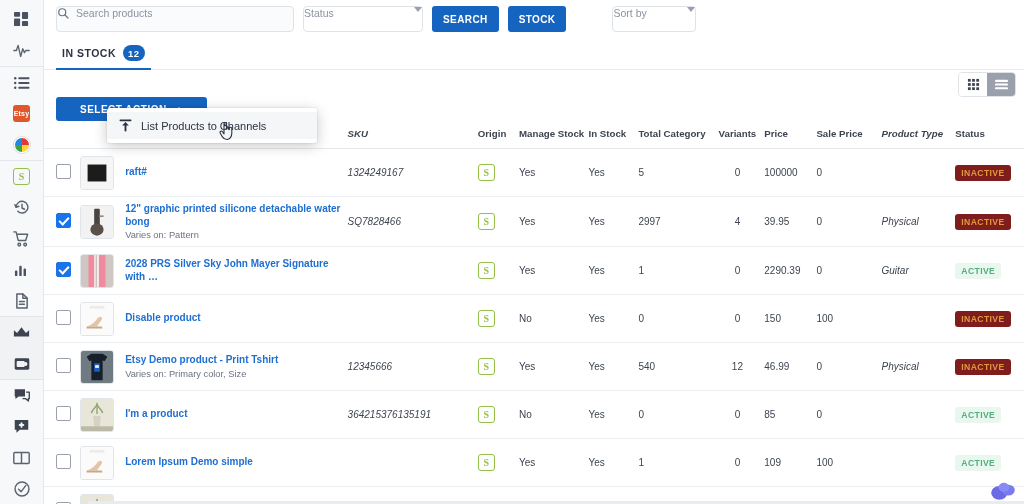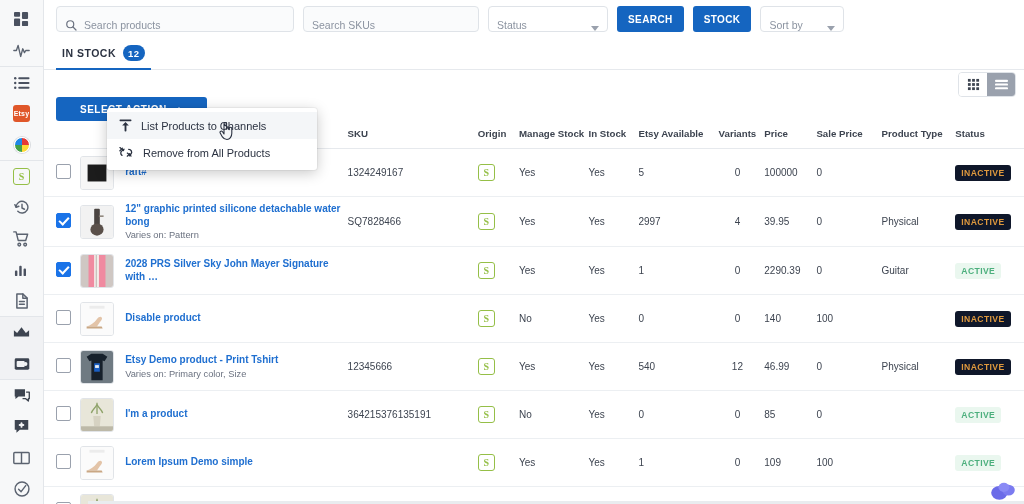--- a/index.html
+++ b/index.html
@@ -53,28 +53,28 @@
   
   .main { flex: 1; height: 504px; position: relative; background: #fff; overflow: hidden; }
 
   
   .filterbar {
     display: flex; align-items: center; gap: 9px;
     padding: 6px 10px 6px 12px; height: 38px;
   }
   .field {
     height: 26px; border: 1px solid #dfe3e8; border-radius: 4px;
-    background: #fafbfc; display: flex; align-items: flex-end;
-    padding: 0 8px; font-size: 10.5px; color: #8b93a0;
+    background: #fafbfc; display: flex; align-items: flex-start;
+    padding: 0 0; font-size: 10.5px; color: #8b93a0;
   }
   .field.search-products { width: 238px; gap: 7px; }
   .field.search-skus { width: 176px; }
   .field.select { width: 176px; justify-content: space-between; background:#fff; }
   .field.status { width: 120px; justify-content: space-between; background:#fff;}
-  .field.sortby { width: 84px; justify-content: space-between; background:#fff; }
+  .field.sortby { width: 84px; justify-content: space-between; background:#fff;margin-left:37px; }
   .caret { width: 0; height: 0; border-left: 4px solid transparent; border-right: 4px solid transparent; border-top: 5px solid #9aa1ad; }
   .btn-primary {
     height: 26px; background: #1565c0; color: #fff; border: none; border-radius: 3px;
     font-size: 10px; font-weight: bold; letter-spacing: .4px; padding: 0 11px; cursor: pointer;
     font-family: "Liberation Sans", sans-serif;
   }
 
   
   .tabs { display: flex; align-items: flex-end; height: 32px; padding-left: 12px; border-bottom: 1px solid #e6e9ed; gap: 0; }
   .tab {
@@ -138,29 +138,29 @@
     padding: 6px 3px 9px 3px; border-bottom: 1px solid #e6e9ed; white-space: nowrap;
   }
   tbody td {
     font-size: 10px; color: #3d4450; padding: 6px 3px;
     border-bottom: 1px solid #eceff2; vertical-align: middle; height: 48px;
   }
   tbody tr.sel td { background: #fff; }
   .c-check { width: 30px; padding-left: 12px !important; }
   .c-thumb { width: 42px; }
   .c-name  { width: 205px; }
-  .c-sku   { width: 120px; }
+  .c-sku   { width: 120px; font-style: italic; }
   .c-origin{ width: 38px; }
   .c-ms    { width: 64px; }
   .c-is    { width: 46px; }
   .c-ta    { width: 72px; }
   .c-var   { width: 44px; text-align: center; }
   .c-price { width: 48px; }
   .c-sp    { width: 60px; }
-  .c-pt    { width: 68px; }
+  .c-pt    { width: 68px; font-style: italic; }
   .c-status{ width: 66px; }
 
   .cb {
     width: 15px; height: 15px; border: 1.6px solid #9aa1ad; border-radius: 2px;
     background: #fff; display: inline-block; cursor: pointer; position: relative;
   }
   .cb.checked { background: #1a73e8; border-color: #1a73e8; }
   .cb.checked::after {
     content: ""; position: absolute; left: 4.4px; top: 1.2px;
     width: 4px; height: 8px; border: solid #fff; border-width: 0 2px 2px 0;
@@ -176,21 +176,21 @@
   .origin-icon {
     width: 17px; height: 17px; border: 1.7px solid #95bf47; border-radius: 3px;
     color: #95bf47; font-size: 10px; font-weight: bold;
     display: flex; align-items: center; justify-content: center;
     font-family: "Liberation Serif", serif;
   }
   .badge {
     display: inline-block; font-size: 8.6px; font-weight: bold; letter-spacing: .4px;
     padding: 3px 6px; border-radius: 3px;
   }
-  .badge.inactive { color: #e09a3e; background: #0f172a; }
+  .badge.inactive { color: #e09a3e; background: #7f1d1d; }
   .badge.active   { color: #4caf7d; background: #eaf7ef; }
 
   
   .chat-widget {
     position: absolute; right: 8px; bottom: 3px; width: 26px; height: 20px; z-index: 30;
   }
   .scrollbar-bottom {
     position:absolute; left:44px; right:0; bottom:0; height:3px; background:#e9ecef;
   }
 </style>
@@ -354,23 +354,20 @@
 
     <div class="filterbar">
       <div class="field search-products">
         <svg width="12" height="12" viewBox="0 0 24 24" fill="none" stroke="#6b7280" stroke-width="2.4">
           <circle cx="10.5" cy="10.5" r="7"></circle>
             <line x1="16" y1="16" x2="22" y2="22" stroke-linecap="round"></line>
         </svg>
         <span>Search products</span>
       </div>
 
-      <div class="field search-skus">
-        <span>Search SKUs</span>
-      </div>
 
 
       <div class="field status">
         <span>Status</span>
         <span class="caret"></span>
       </div>
 
       <button class="btn-primary">SEARCH</button>
       <button class="btn-primary">STOCK</button>
 
@@ -425,21 +422,21 @@
       <table>
         <thead>
           <tr>
             <th class="c-check"></th>
             <th class="c-thumb"></th>
             <th class="c-name"></th>
             <th class="c-sku">SKU</th>
             <th class="c-origin">Origin</th>
             <th class="c-ms">Manage Stock</th>
             <th class="c-is">In Stock</th>
-            <th class="c-ta">Etsy Available</th>
+            <th class="c-ta">Total Category</th>
             <th class="c-var">Variants</th>
             <th class="c-price">Price</th>
             <th class="c-sp">Sale Price</th>
             <th class="c-pt">Product Type</th>
             <th class="c-status">Status</th>
           </tr>
         </thead>
         <tbody id="tbody">
             <tr class="">
               <td class="c-check"><span class="cb"></span></td>
@@ -540,21 +537,21 @@
                 <div class="pname">Disable product</div>
               </td>
               <td class="c-sku"></td>
               <td class="c-origin">
                 <span class="origin-icon">S</span>
               </td>
               <td class="c-ms">No</td>
               <td class="c-is">Yes</td>
               <td class="c-ta">0</td>
               <td class="c-var">0</td>
-              <td class="c-price">140</td>
+              <td class="c-price">150</td>
               <td class="c-sp">100</td>
               <td class="c-pt"></td>
               <td class="c-status"><span class="badge inactive">INACTIVE</span></td>
             </tr>
             <tr class="">
               <td class="c-check"><span class="cb"></span></td>
               <td class="c-thumb">
                 <span class="thumb">
                   <svg viewBox="0 0 34 34">
                     <rect width="34" height="34" fill="#6f7a82"></rect>
@@ -677,33 +674,20 @@
             <svg width="13" height="13" viewBox="0 0 14 14">
               <g fill="#2b3241">
                 <rect x="0.6" y="0.6" width="12.8" height="1.8" rx="0.7"></rect>
                 <rect x="6" y="4.8" width="2" height="8.6" rx="0.8"></rect>
                 <path d="M7 3.3l3.6 3.6H3.4z"></path>
               </g>
             </svg>
           </span>
           <span class="dd-label">List Products to Channels</span>
         </div>
-        <div class="dd-item">
-          <span style="display: flex;">
-            <svg width="15" height="13" viewBox="0 0 17 14">
-              <path d="M3.4 10.3a3.2 3.2 0 0 1 0-5.3l2.3-1.7" fill="none" stroke="#2b3241" stroke-width="1.5" stroke-linecap="round"></path>
-              <path d="M11 3.4a3.2 3.2 0 0 1 2.7 5.1l-2 2.2" fill="none" stroke="#2b3241" stroke-width="1.5" stroke-linecap="round"></path>
-              <line x1="1" y1="1.4" x2="5.2" y2="4.8" stroke="#2b3241" stroke-width="1.4" stroke-linecap="round"></line>
-              <line x1="1" y1="5" x2="4" y2="2" stroke="#2b3241" stroke-width="1.4" stroke-linecap="round"></line>
-              <line x1="9.4" y1="7.6" x2="13.6" y2="11" stroke="#2b3241" stroke-width="1.4" stroke-linecap="round"></line>
-              <line x1="9.4" y1="11.2" x2="12.4" y2="8.2" stroke="#2b3241" stroke-width="1.4" stroke-linecap="round"></line>
-            </svg>
-          </span>
-          <span class="dd-label">Remove from All Products</span>
-        </div>
       </div>
 
     <svg class="cursor-hand" width="16" height="19" viewBox="0 0 16 19">
       <path d="M5 1.6c0-.8.6-1.4 1.3-1.4s1.3.6 1.3 1.4v6.2M7.6 7.3V6c0-.8.6-1.3 1.3-1.3S10.2 5.2 10.2 6v2M10.2 7.6V6.6c0-.7.6-1.3 1.3-1.3s1.3.6 1.3 1.3v4.6c0 3.3-2 6.3-4.8 6.3-2.4 0-3.5-.9-4.6-2.6L1.2 11c-.4-.7-.2-1.5.5-1.8.6-.3 1.4 0 1.8.6l1.5 2.2V1.6z" fill="none" stroke="#2b3241" stroke-width="1.1" stroke-linejoin="round"></path>
     </svg>
 
     <svg class="chat-widget" viewBox="0 0 28 22">
       <ellipse cx="10" cy="13" rx="9" ry="7.5" fill="#6b6be8"></ellipse>
       <ellipse cx="20" cy="10" rx="7" ry="6" fill="#7b7bf0"></ellipse>
       <ellipse cx="15" cy="7" rx="6" ry="5" fill="#8a8af5"></ellipse>

